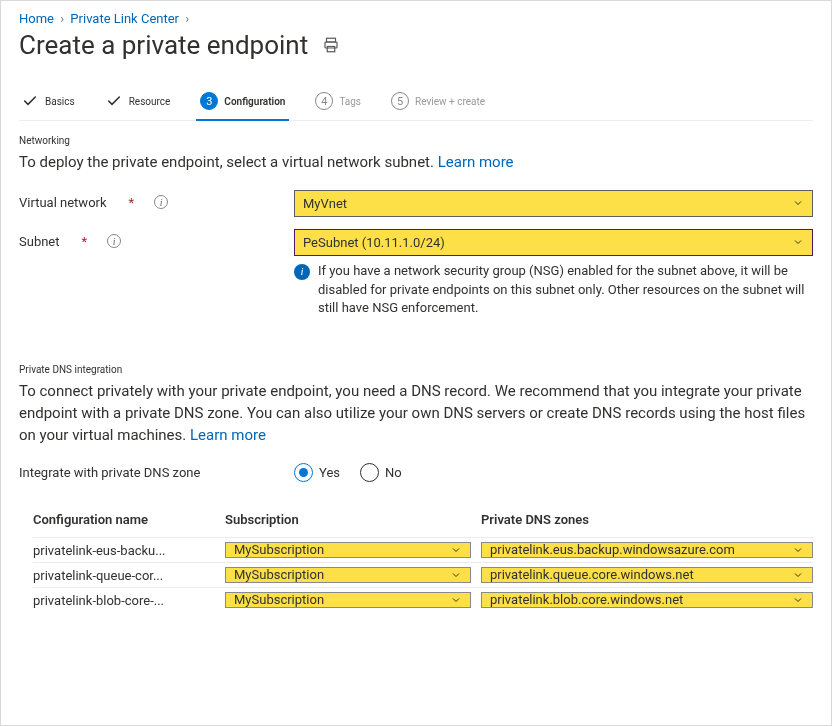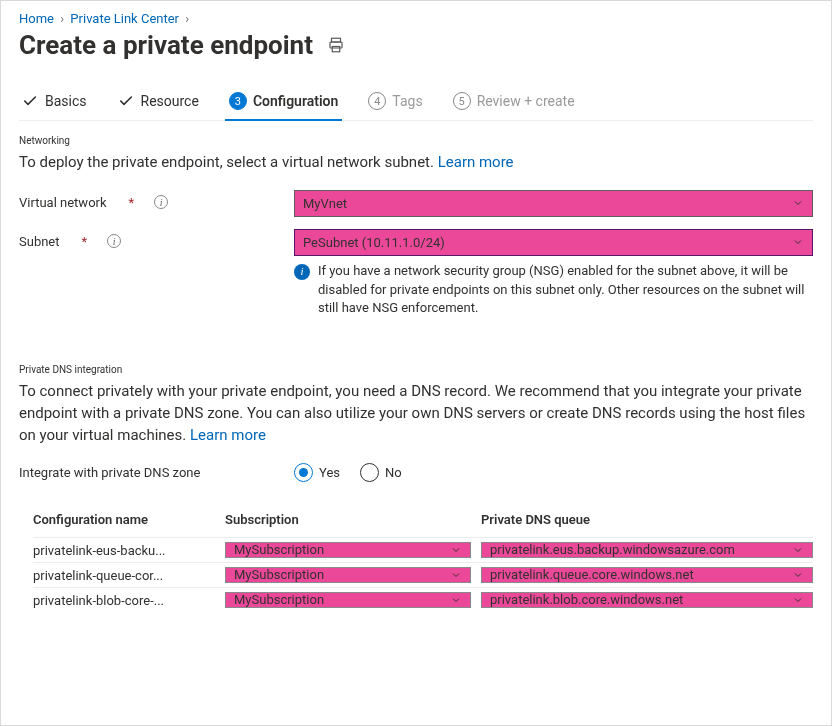--- a/index.html
+++ b/index.html
@@ -11,34 +11,34 @@
     background: #fff;
     width: 832px;
     height: 726px;
     border: 1px solid #d9d9d9;
   }
   .page { padding: 10px 18px 18px 18px; }
   .breadcrumb { font-size: 13px; margin-bottom: 4px; }
   .breadcrumb a { color: #0067b8; text-decoration: none; cursor: pointer; }
   .breadcrumb .sep { color: #777; margin: 0 3px; }
   .title-row { display: flex; align-items: center; margin-top: 2px; margin-bottom: 26px; }
-  h1 { font-size: 26px; font-weight: 700; margin: 0; }
+  h1 { font-size: 26px; font-weight: 400; margin: 0; }
   .print-icon { margin-left: 14px; color: #595959; display: inline-flex; }
   .tabs { display: flex; gap: 26px; border-bottom: 1px solid #eee; margin-bottom: 14px; }
   .tab { display: flex; align-items: center; gap: 6px; padding: 6px 2px 10px 2px; cursor: pointer; position: relative; }
   .tab .num {
     width: 18px; height: 18px; border-radius: 50%;
     border: 1px solid #888; font-size: 11px; display: inline-flex;
     align-items: center; justify-content: center; color: #888;
   }
   .tab.done .num, .tab.active .num { border-color: #0078d4; }
   .tab.active .num { background: #0078d4; color: #fff; }
   .tab .check { width: 18px; height: 18px; display: inline-flex; align-items: center; justify-content: center; }
   .tab.done .check svg { stroke: #323130; }
-  .tab-label { font-size: 14px; color: #323130; }
+  .tab-label { font-size: 10px; color: #323130; }
   .tab.disabled .tab-label { color: #9a9a9a; }
   .tab.active .tab-label { font-weight: 600; }
   .tab.active::after {
     content: ""; position: absolute; left: -2px; right: -2px; bottom: -1px;
     height: 2px; background: #0078d4;
   }
   .section-title { font-size: 10px; font-weight: 400; margin: 8px 0 6px 0; }
   .section-desc { font-size: 15px; margin: 0 0 16px 0; line-height: 1.45; }
   .link { color: #0067b8; text-decoration: none; cursor: pointer; }
   .form-row { display: flex; align-items: flex-start; margin-bottom: 12px; }
@@ -46,21 +46,21 @@
   .req { color: #a4262c; margin-left: 2px; }
   .info-dot {
     width: 14px; height: 14px; border-radius: 50%; border: 1px solid #888;
     display: inline-flex; align-items: center; justify-content: center;
     font-size: 10px; color: #666; font-style: italic; font-family: Georgia, serif;
   }
   .form-field-col { flex: 1; }
   .select {
     width: 100%; height: 27px; border: 1px solid #5f5f5f;
     display: flex; align-items: center; justify-content: space-between;
-    padding: 0 8px; font-size: 13px; background: #ec4899; cursor: pointer;
+    padding: 0 8px; font-size: 13px; background: #fde047; cursor: pointer;
   }
   .select.purple { border-color: #55176e; }
   .select.small { height: 16px; border-color: #8a8a8a; }
   .chev { display: inline-flex; }
   .chev svg { width: 12px; height: 12px; }
   .info-line { display: flex; align-items: flex-start; gap: 8px; margin-top: 6px; font-size: 13px; line-height: 1.45; padding-right: 4px; }
   .info-circle {
     flex-shrink: 0; width: 16px; height: 16px; border-radius: 50%;
     background: #0067b8; color: #fff; font-family: Georgia, serif;
     font-style: italic; font-size: 11px; display: flex;
@@ -213,21 +213,21 @@
           <span>No</span>
         </div>
       </div>
     </div>
   </div>
 
   <div class="dns-table">
     <div class="dns-header">
       <div class="dns-col1">Configuration name</div>
       <div class="dns-col2">Subscription</div>
-      <div class="dns-col3">Private DNS queue</div>
+      <div class="dns-col3">Private DNS zones</div>
     </div>
 
     <div class="dns-row">
       <div class="name">privatelink-eus-backu...</div>
       <div class="sub">
         <div class="select small">
           <span>MySubscription</span>
           <span class="chev">
               <svg viewBox="0 0 24 24" fill="none" stroke="#323130" stroke-width="2">
                 <path d="M6 9l6 6 6-6"></path>

